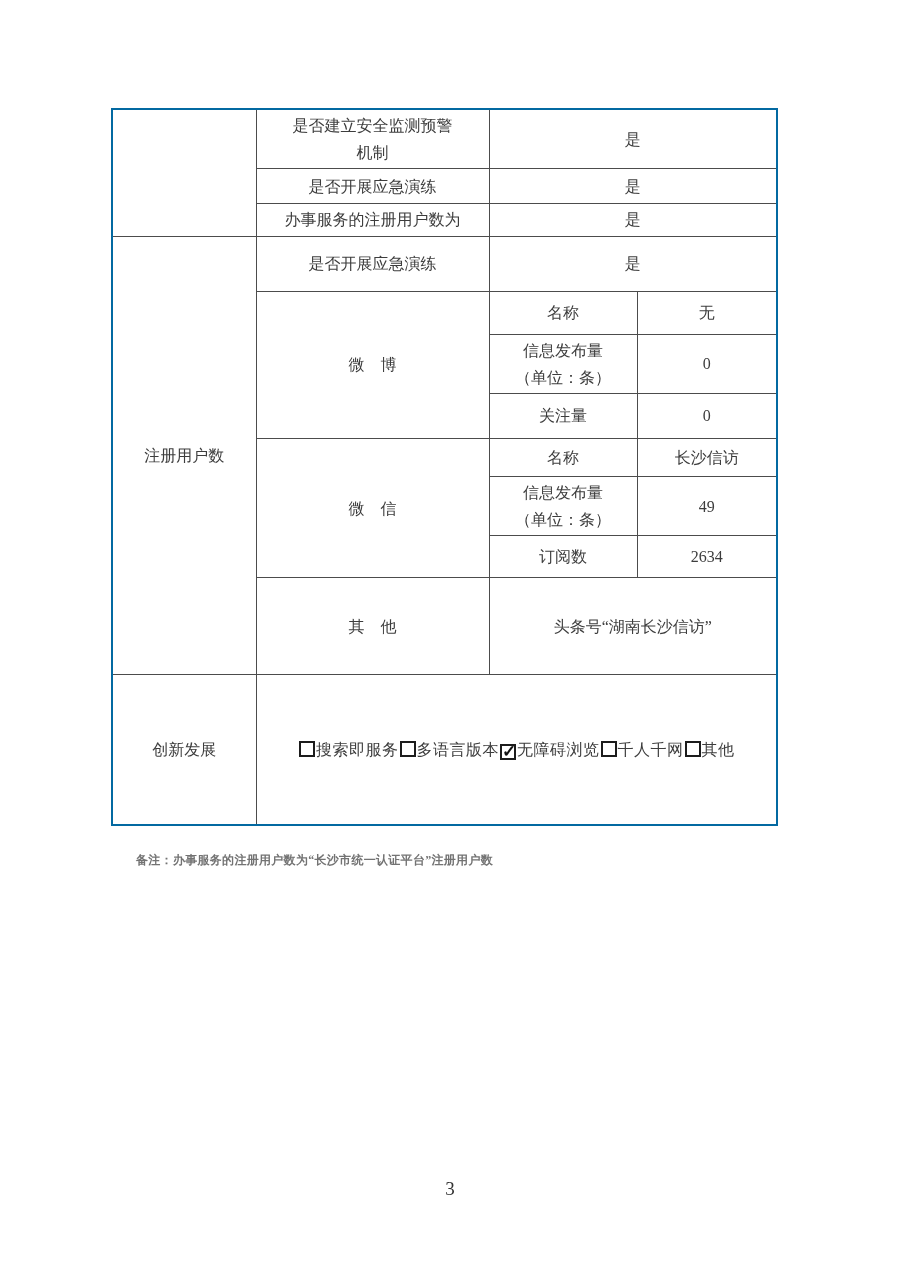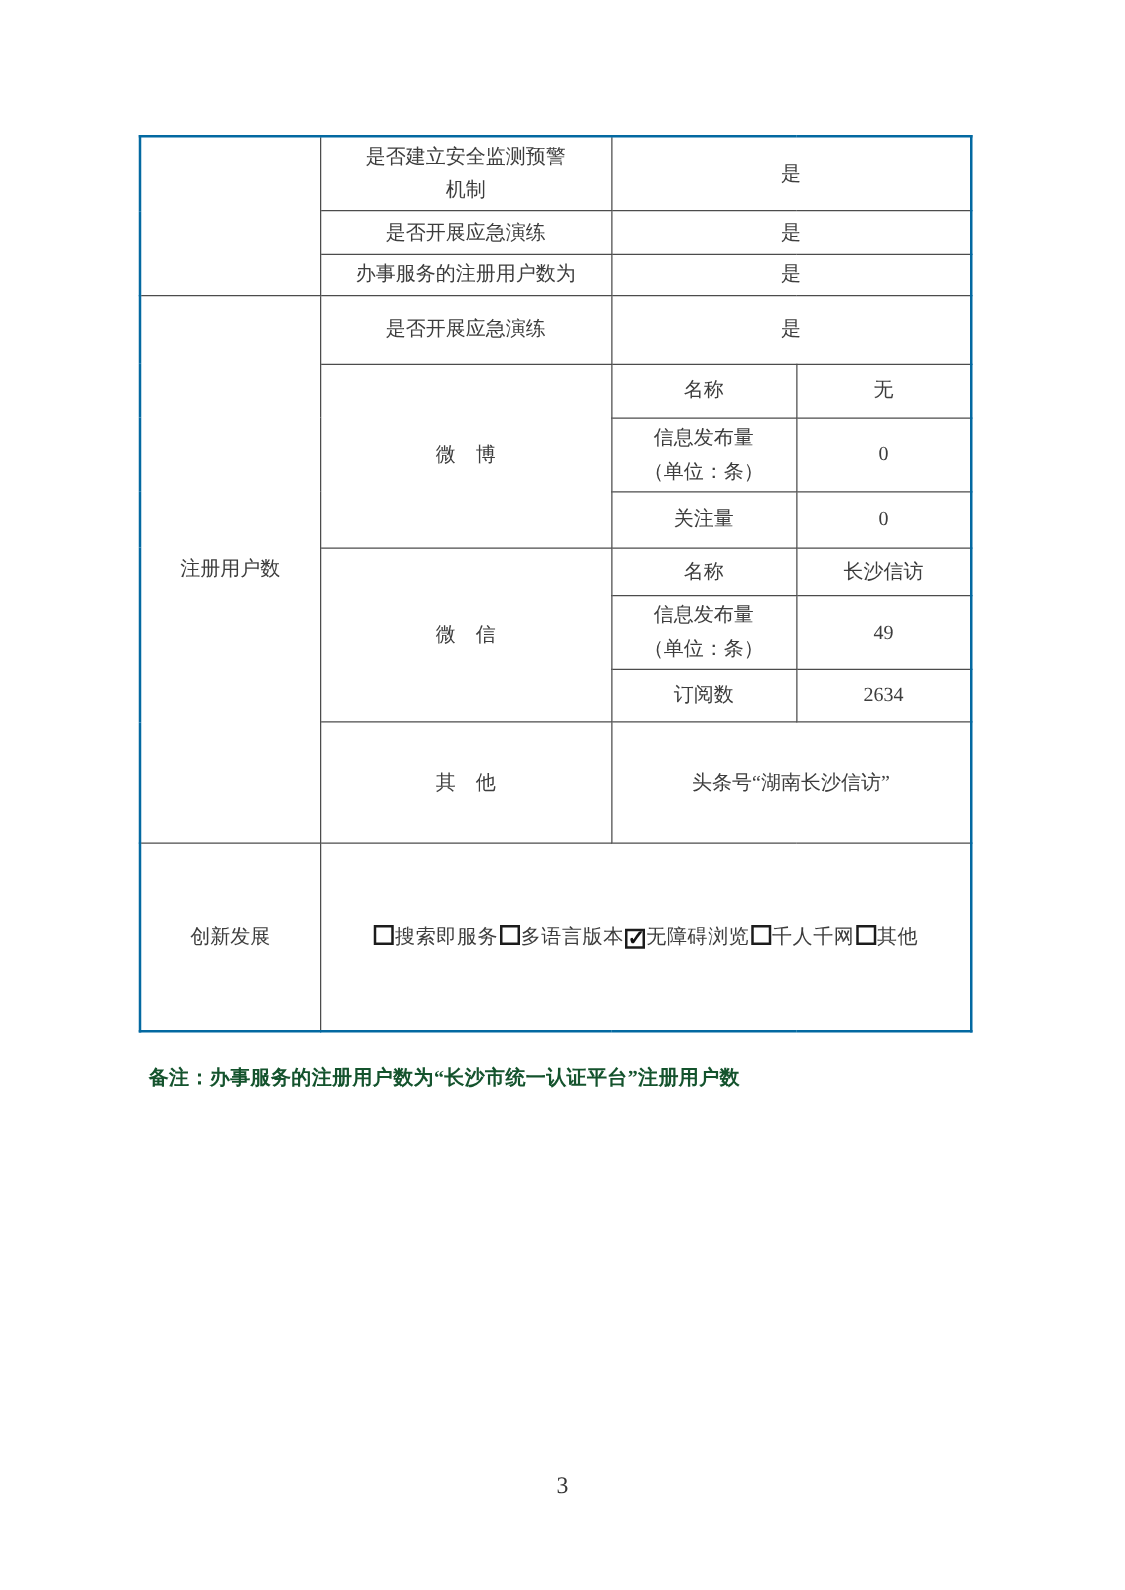--- a/index.html
+++ b/index.html
@@ -61,25 +61,25 @@
     line-height: 13px;
     font-size: 17px;
     font-weight: bold;
     color: #111;
     text-align: center;
   }
   .cb-box.checked { line-height: 12px; }
 
   .note-line {
     position: absolute;
-    left: 119px; top: 852px;
+    left: 136px; top: 852px;
     width: 700px;
-    font-size: 16px;
+    font-size: 12px;
     font-weight: bold;
-    color: #14532d;
+    color: #737373;
     letter-spacing: 0.3px;
   }
   .page-number {
     position: absolute;
     left: 0; top: 1178px;
     width: 100%;
     text-align: center;
     font-size: 19px;
     color: #333333;
   }

